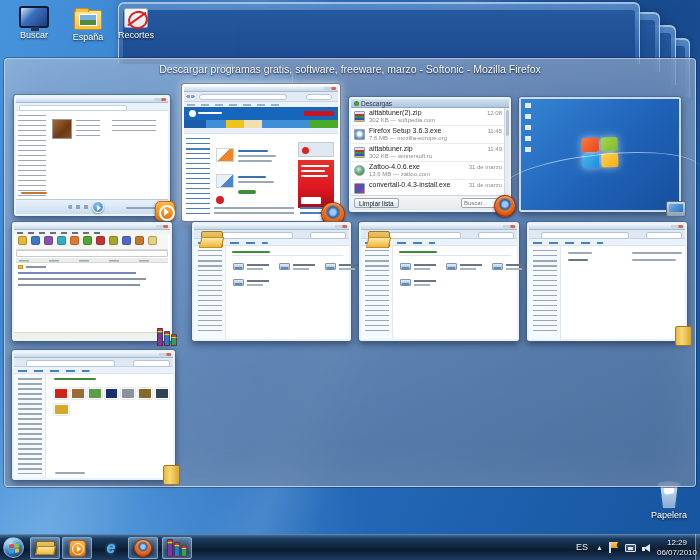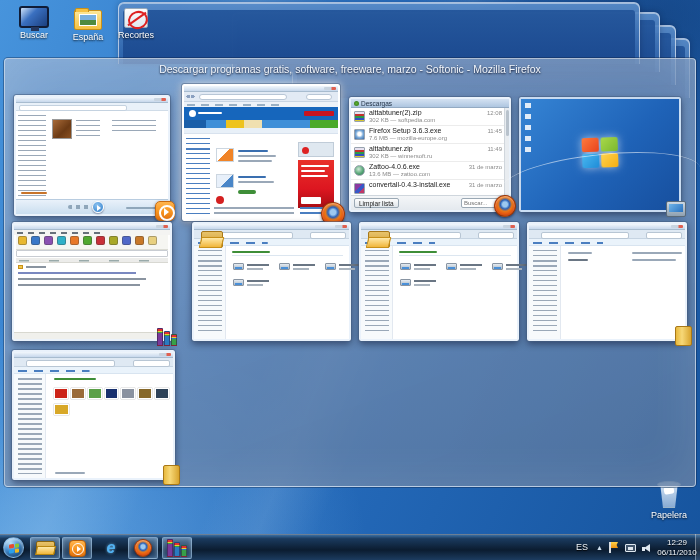--- a/index.html
+++ b/index.html
@@ -559,18 +559,18 @@
       </span>
     </div>
     <div class="tray">
       <span class="tray-lang">ES</span>
       <span class="tray-arrow">▲</span>
       <span class="flag-icon"></span>
       <span class="net-icon"></span>
       <span class="spk-icon"></span>
       <div class="tray-clock">
         <div>12:29</div>
-        <div>06/11/2010</div>
+        <div>06/07/2010</div>
       </div>
     </div>
   </div>
   <div class="show-desk"></div>
 </div>
 
 </body></html>

